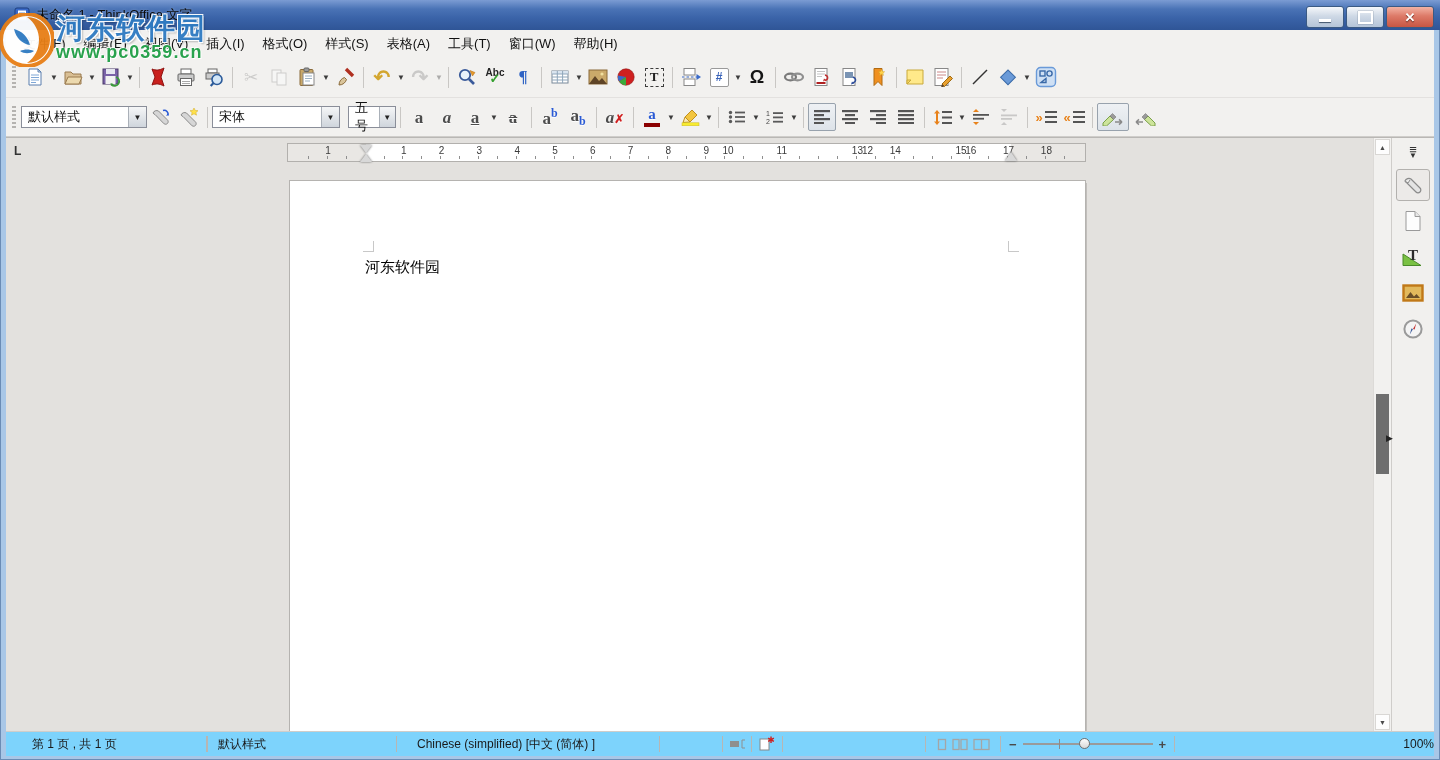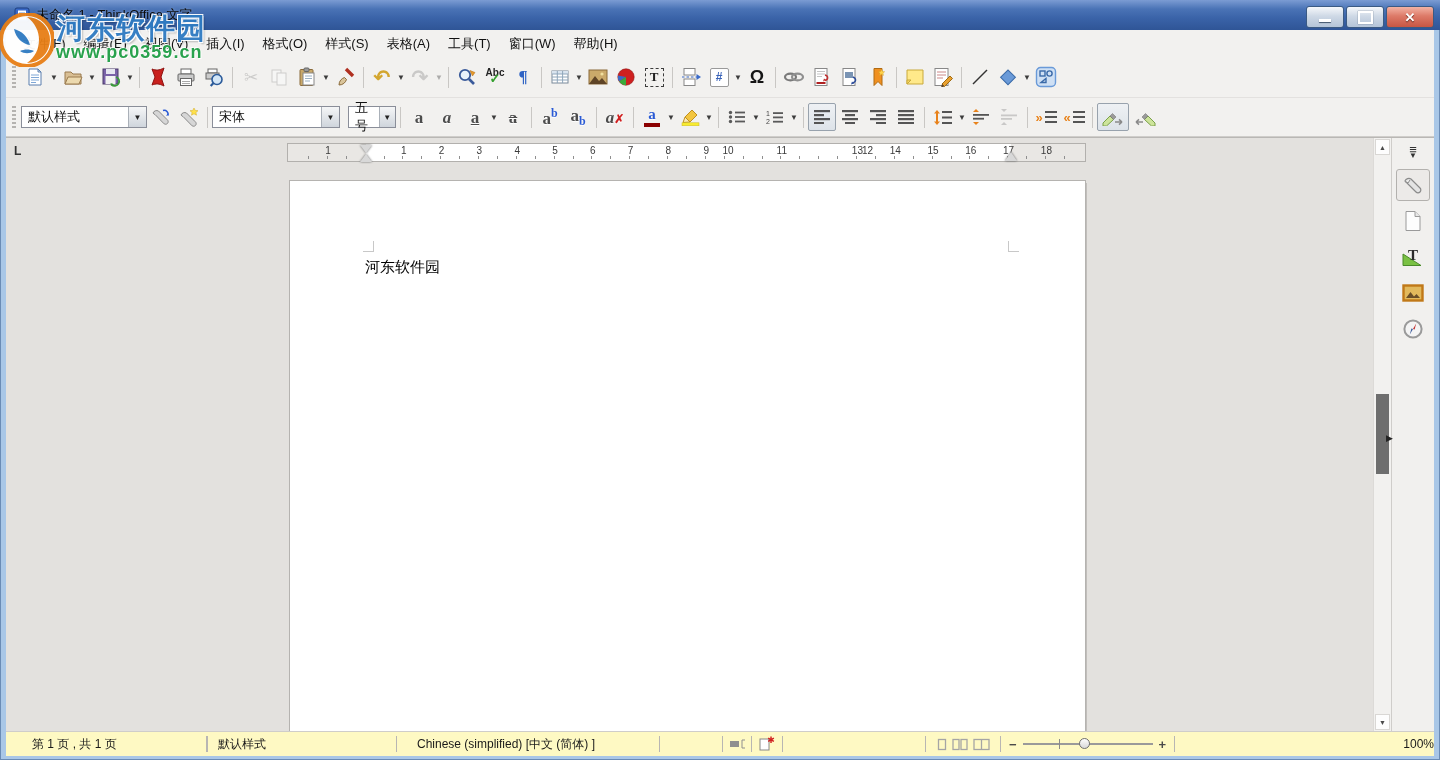--- a/index.html
+++ b/index.html
@@ -78,21 +78,21 @@
   .sbtn.up{top:1px;} .sbtn.down{bottom:1px;}
   .sthumb{position:absolute;left:2px;width:13px;top:256px;height:80px;background:#6e6e6e;}
   .sbhandle{position:absolute;right:-2px;top:296px;font-size:9px;color:#222;line-height:1;z-index:3;}
   
   .sidebar{width:43px;background:#f1f0ee;border-left:1px solid #cfcdca;display:flex;flex-direction:column;align-items:center;padding-top:8px;gap:4px;box-sizing:border-box;}
   .sbicon{width:32px;height:30px;display:flex;align-items:center;justify-content:center;border:1px solid transparent;}
   .sbicon.on{border:1px solid #b3b1ae;border-radius:3px;background:#eceae8;}
   .sbmenu{font-size:13px;color:#333;line-height:.6;text-align:center;margin-bottom:6px;}
   .sbmenu .car{font-size:8px;display:block;}
   
-  .statusbar{height:24px;background:#fef9c3;border-top:1px solid #cfcdca;display:flex;align-items:center;font-size:12px;color:#1a1a1a;}
+  .statusbar{height:24px;background:#7dd3fc;border-top:1px solid #cfcdca;display:flex;align-items:center;font-size:12px;color:#1a1a1a;}
   .ssep{width:1px;height:16px;background:#b8b6b3;}
   .sseg{display:flex;align-items:center;height:100%;box-sizing:border-box;}
   .zoomwrap{display:flex;align-items:center;gap:6px;padding:0 8px;}
   .ztrack{position:relative;width:130px;height:2px;background:#9a9a9a;}
   .ztick{position:absolute;left:36px;top:-4px;width:1px;height:10px;background:#8a8a8a;}
   .zhandle{position:absolute;left:56px;top:-5px;width:11px;height:11px;border:1px solid #707070;border-radius:50%;background:linear-gradient(#fdfdfd,#d8d8d8);box-sizing:border-box;}
   .zbtn{color:#4a4a4a;font-size:13px;font-weight:bold;}
   
   .watermark{position:absolute;left:0px;top:13px;width:230px;height:56px;z-index:60;pointer-events:none;opacity:.95;display:flex;}
   .wm-logo{width:54px;height:54px;flex:0 0 auto;}
@@ -552,21 +552,21 @@
               <span class="rnum" style="left: 267px;">5</span>
               <span class="rnum" style="left: 304.8px;">6</span>
               <span class="rnum" style="left: 342.6px;">7</span>
               <span class="rnum" style="left: 380.4px;">8</span>
               <span class="rnum" style="left: 418.2px;">9</span>
               <span class="rnum" style="left: 440px;">10</span>
               <span class="rnum" style="left: 493.8px; text-align: right;">11</span>
               <span class="rnum" style="left: 531.6px; margin-left: 48px;">12</span>
               <span class="rnum" style="left: 569.4px;">13</span>
               <span class="rnum" style="left: 607.2px;">14</span>
-              <span class="rnum" style="left: 645px;">15</span>
+              <span class="rnum" style="left: 673px;">15</span>
               <span class="rnum" style="left: 682.8px;">16</span>
               <span class="rnum" style="left: 720.6px;">17</span>
               <span class="rnum" style="left: 758.4px;">18</span>
             </div>
           <div class="ind" style="left:72px;top:1px">
               <div class="ind-t"></div>
               <div class="ind-b"></div>
             </div>
           <div class="ind" style="left:717px;top:8px">
               <div class="ind-r"></div>

